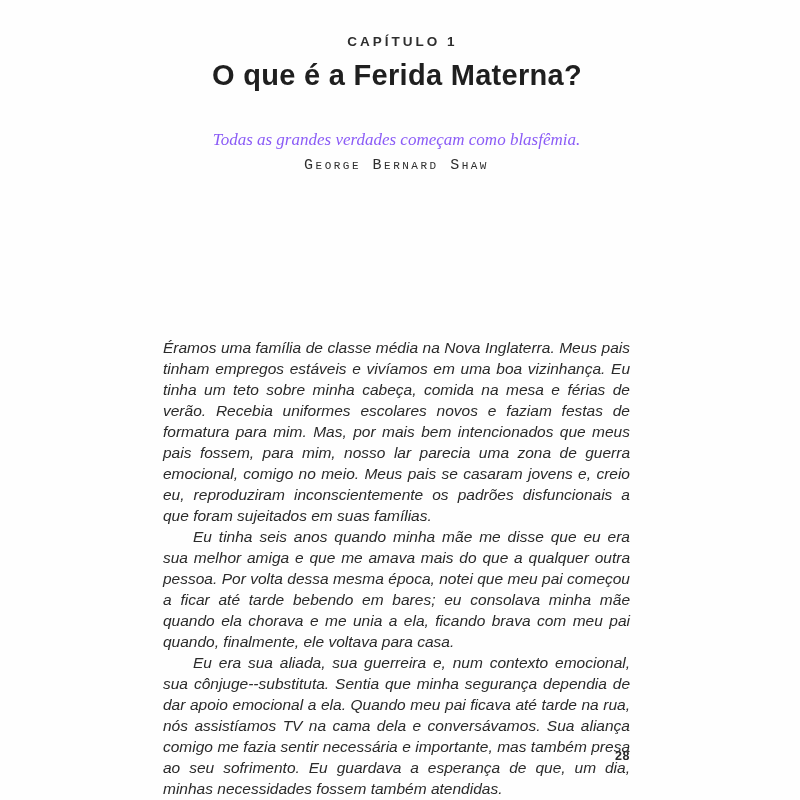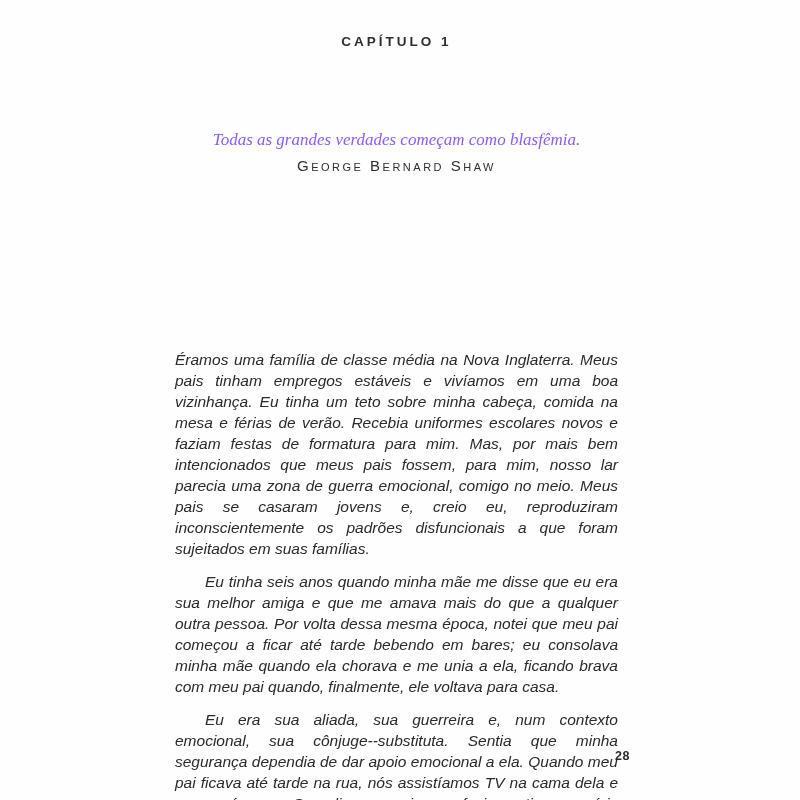--- a/index.html
+++ b/index.html
@@ -10,21 +10,21 @@
   .book-page {
     position: relative;
     width: 800px;
     height: 800px;
     background: #fefefe;
     overflow: hidden;
   }
   .chapter-label {
     position: absolute;
     top: 34px;
-    left: 163px;
+    left: 169px;
     width: 467px;
     text-align: center;
     font-family: "Liberation Sans", sans-serif;
     font-size: 13.5px;
     font-weight: 600;
     letter-spacing: 3px;
     color: #2e2e2e;
   }
   .chapter-title {
     position: absolute;
@@ -49,40 +49,40 @@
     font-style: italic;
     font-size: 17px;
     color: #8b5cf6;
   }
   .epigraph-author {
     position: absolute;
     top: 157px;
     left: 163px;
     width: 467px;
     text-align: center;
-    font-family: Liberation Sans, sans-serif;
+    font-family: Liberation Mono, monospace;
     font-variant: small-caps;
     font-size: 15px;
     letter-spacing: 2.5px;
     color: #2e2e2e;
   }
   .body-text {
     position: absolute;
     top: 337px;
     left: 163px;
     width: 467px;
     font-family: "Liberation Sans", sans-serif;
     font-style: italic;
     font-size: 15.5px;
     line-height: 21px;
     text-align: justify;
     color: #2a2a2a;
   }
   .para {
-    margin: 12px;
+    margin: 0;
     text-indent: 30px;
   }
   .para.first {
     text-indent: 0;
   }
   .page-number {
     position: absolute;
     top: 749px;
     left: 163px;
     width: 467px;
@@ -93,20 +93,21 @@
     letter-spacing: 0.5px;
     color: #2b2b2b;
   }
 </style>
 </head>
 <body>
 
 <div class="book-page">
   <div class="chapter-label">CAPÍTULO 1</div>
 
+  <h1 class="chapter-title">O que é a Ferida Materna?</h1>
 
   <div>
     <div class="epigraph-quote">Todas as grandes verdades começam como blasfêmia.</div>
     <div class="epigraph-author">George Bernard Shaw</div>
   </div>
 
   <div class="body-text">
     <p class="para first">Éramos uma família de classe média na Nova Inglaterra. Meus pais tinham empregos estáveis e vivíamos em uma boa vizinhança. Eu tinha um teto sobre minha cabeça, comida na mesa e férias de verão. Recebia uniformes escolares novos e faziam festas de formatura para mim. Mas, por mais bem intencionados que meus pais fossem, para mim, nosso lar parecia uma zona de guerra emocional, comigo no meio. Meus pais se casaram jovens e, creio eu, reproduziram inconscientemente os padrões disfuncionais a que foram sujeitados em suas famílias.</p>
     <p class="para">Eu tinha seis anos quando minha mãe me disse que eu era sua melhor amiga e que me amava mais do que a qualquer outra pessoa. Por volta dessa mesma época, notei que meu pai começou a ficar até tarde bebendo em bares; eu consolava minha mãe quando ela chorava e me unia a ela, ficando brava com meu pai quando, finalmente, ele voltava para casa.</p>
     <p class="para">Eu era sua aliada, sua guerreira e, num contexto emocional, sua cônjuge--substituta. Sentia que minha segurança dependia de dar apoio emocional a ela. Quando meu pai ficava até tarde na rua, nós assistíamos TV na cama dela e conversávamos. Sua aliança comigo me fazia sentir necessária e importante, mas também presa ao seu sofrimento. Eu guardava a esperança de que, um dia, minhas necessidades fossem também atendidas.</p>

